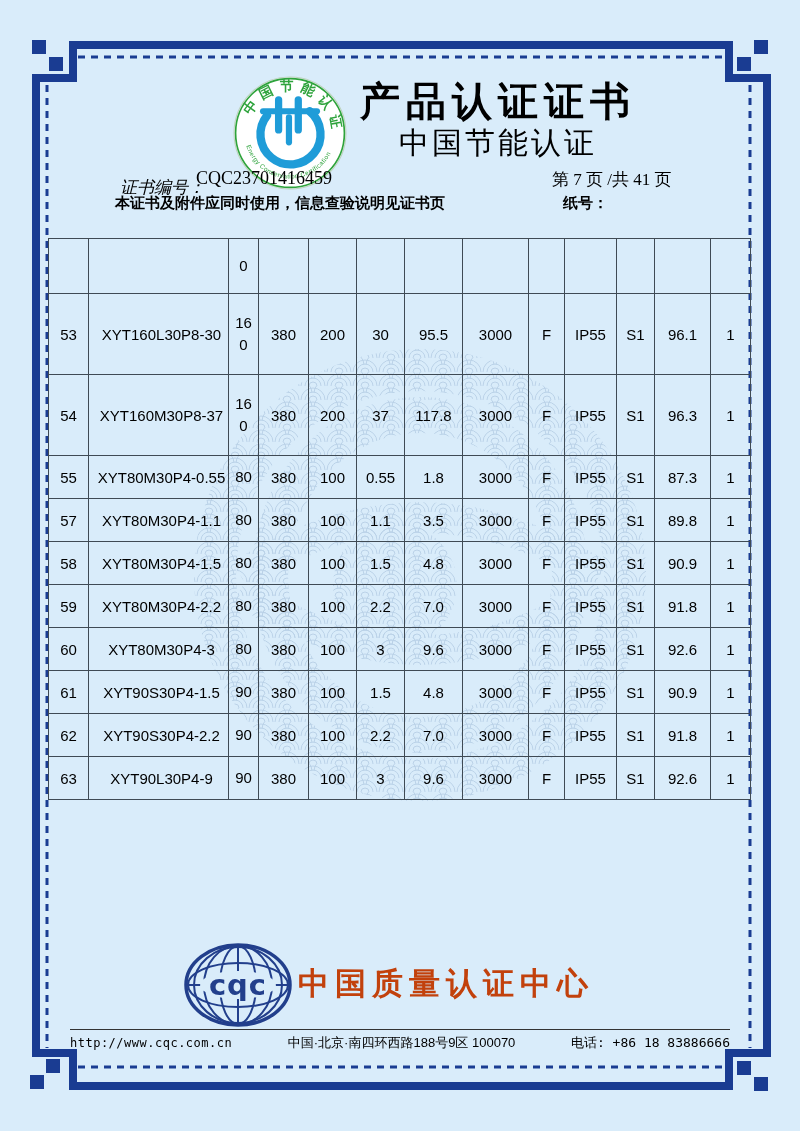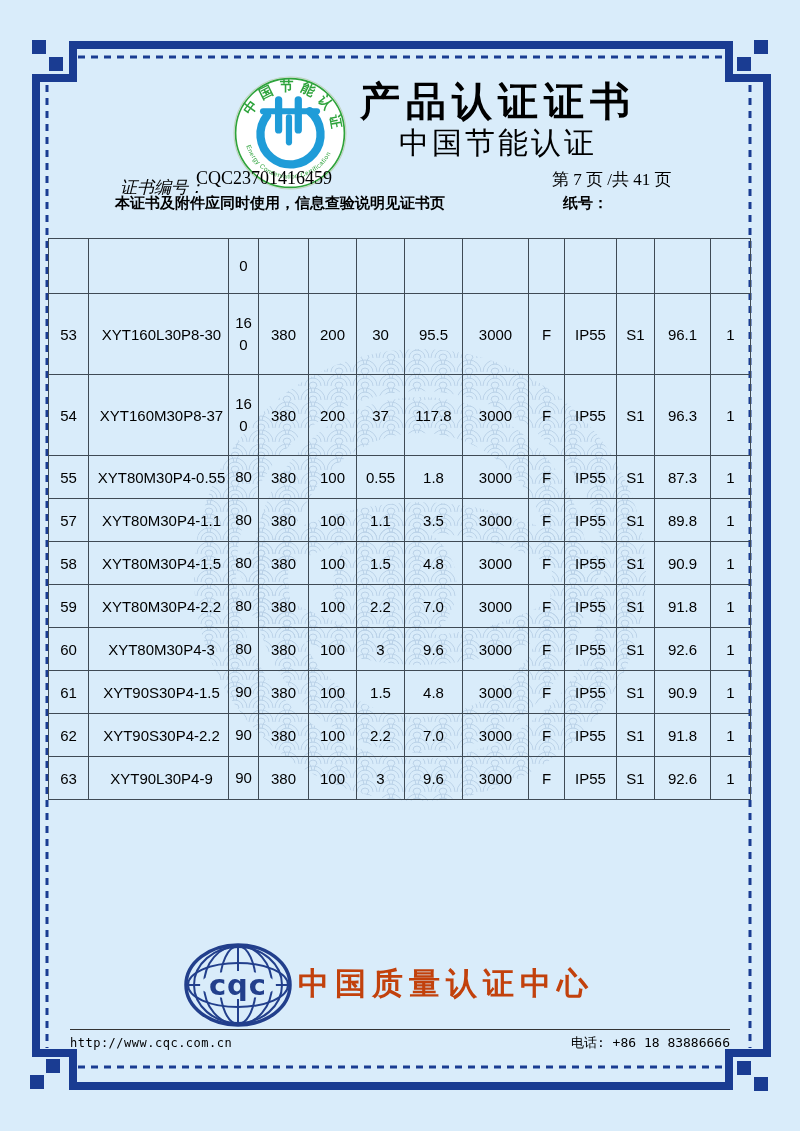--- a/index.html
+++ b/index.html
@@ -327,16 +327,17 @@
       <line x1="3" y1="44" x2="107" y2="44"></line>
     </g>
     <ellipse cx="55" cy="44" rx="38" ry="14" fill="#d9ecfa"></ellipse>
     <text x="55" y="54" text-anchor="middle" font-size="29" font-weight="bold" fill="#223f8c" font-family="DejaVu Sans, sans-serif" letter-spacing="1">cqc</text>
   </svg>
   <div class="abs org-name">中国质量认证中心</div>
 
   <div class="abs rule"></div>
   <div class="abs bottom-bar">
     <span class="website">http://www.cqc.com.cn</span>
+    <span class="address">中国·北京·南四环西路188号9区  100070</span>
     <span class="phone">电话: +86 18 83886666</span>
   </div>
 
 </div>
 
 </body></html>

